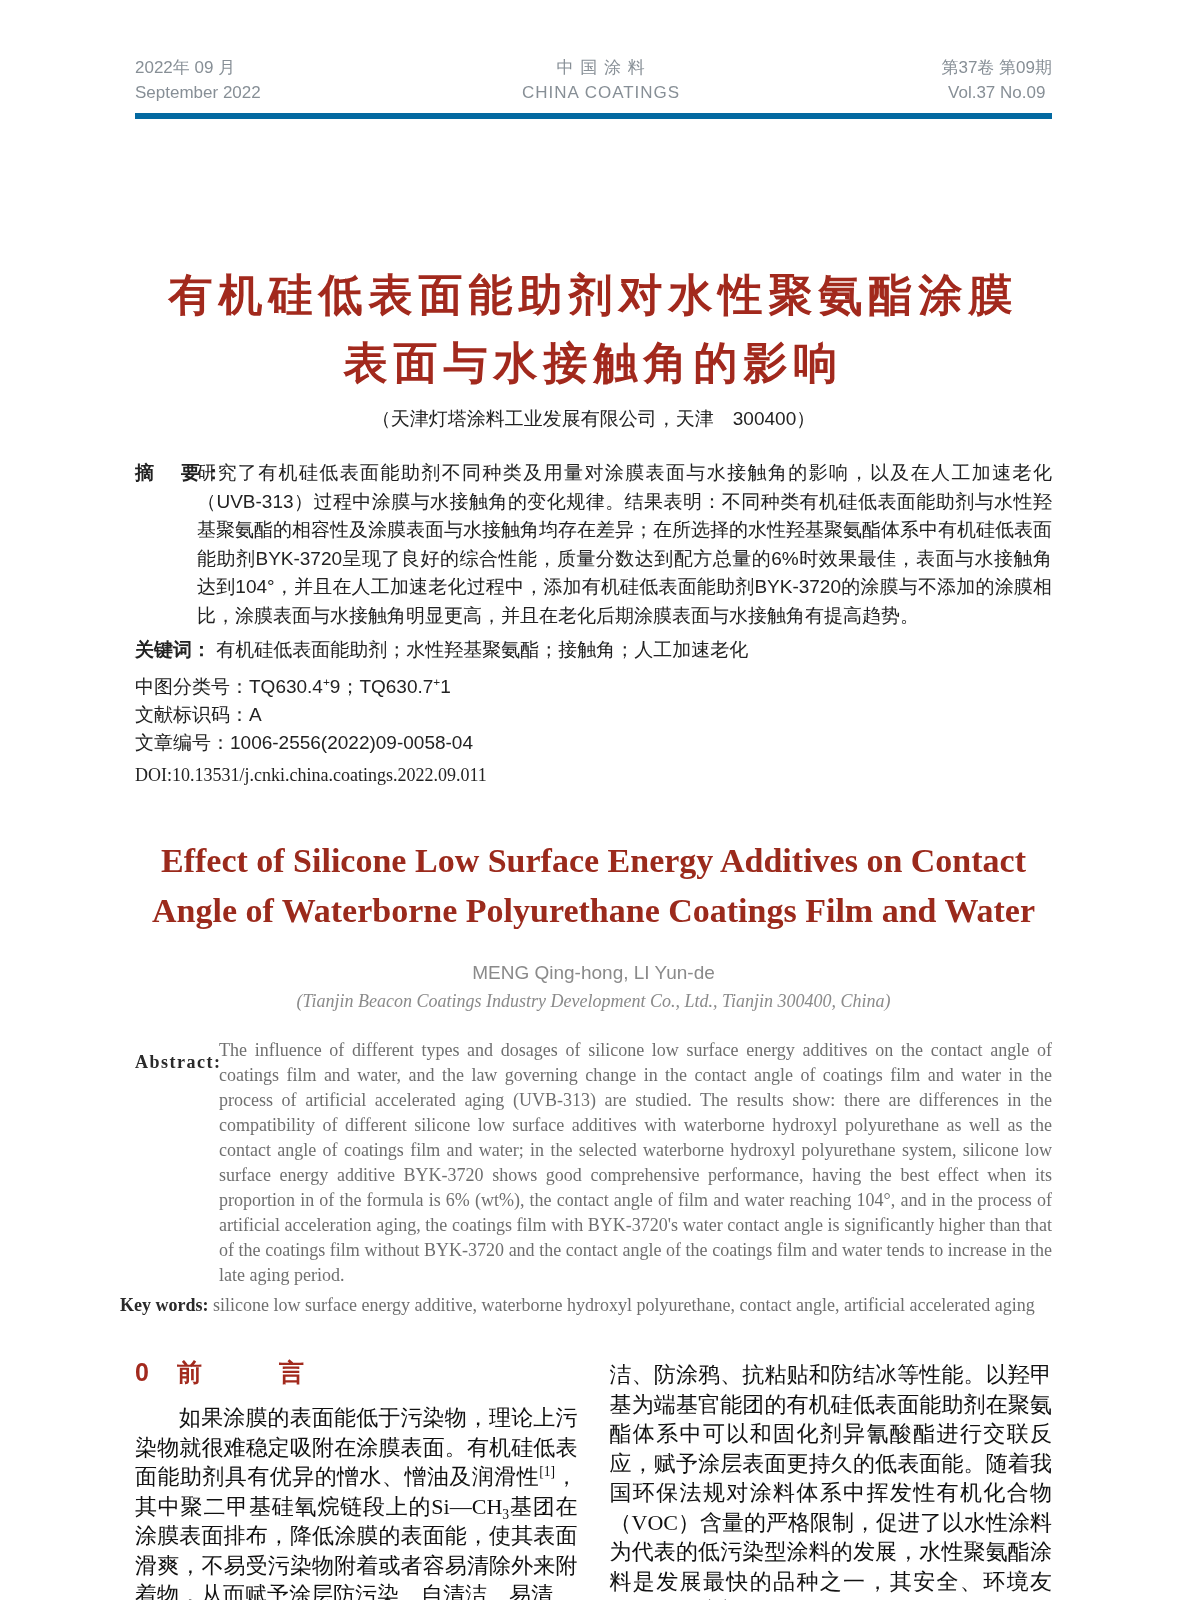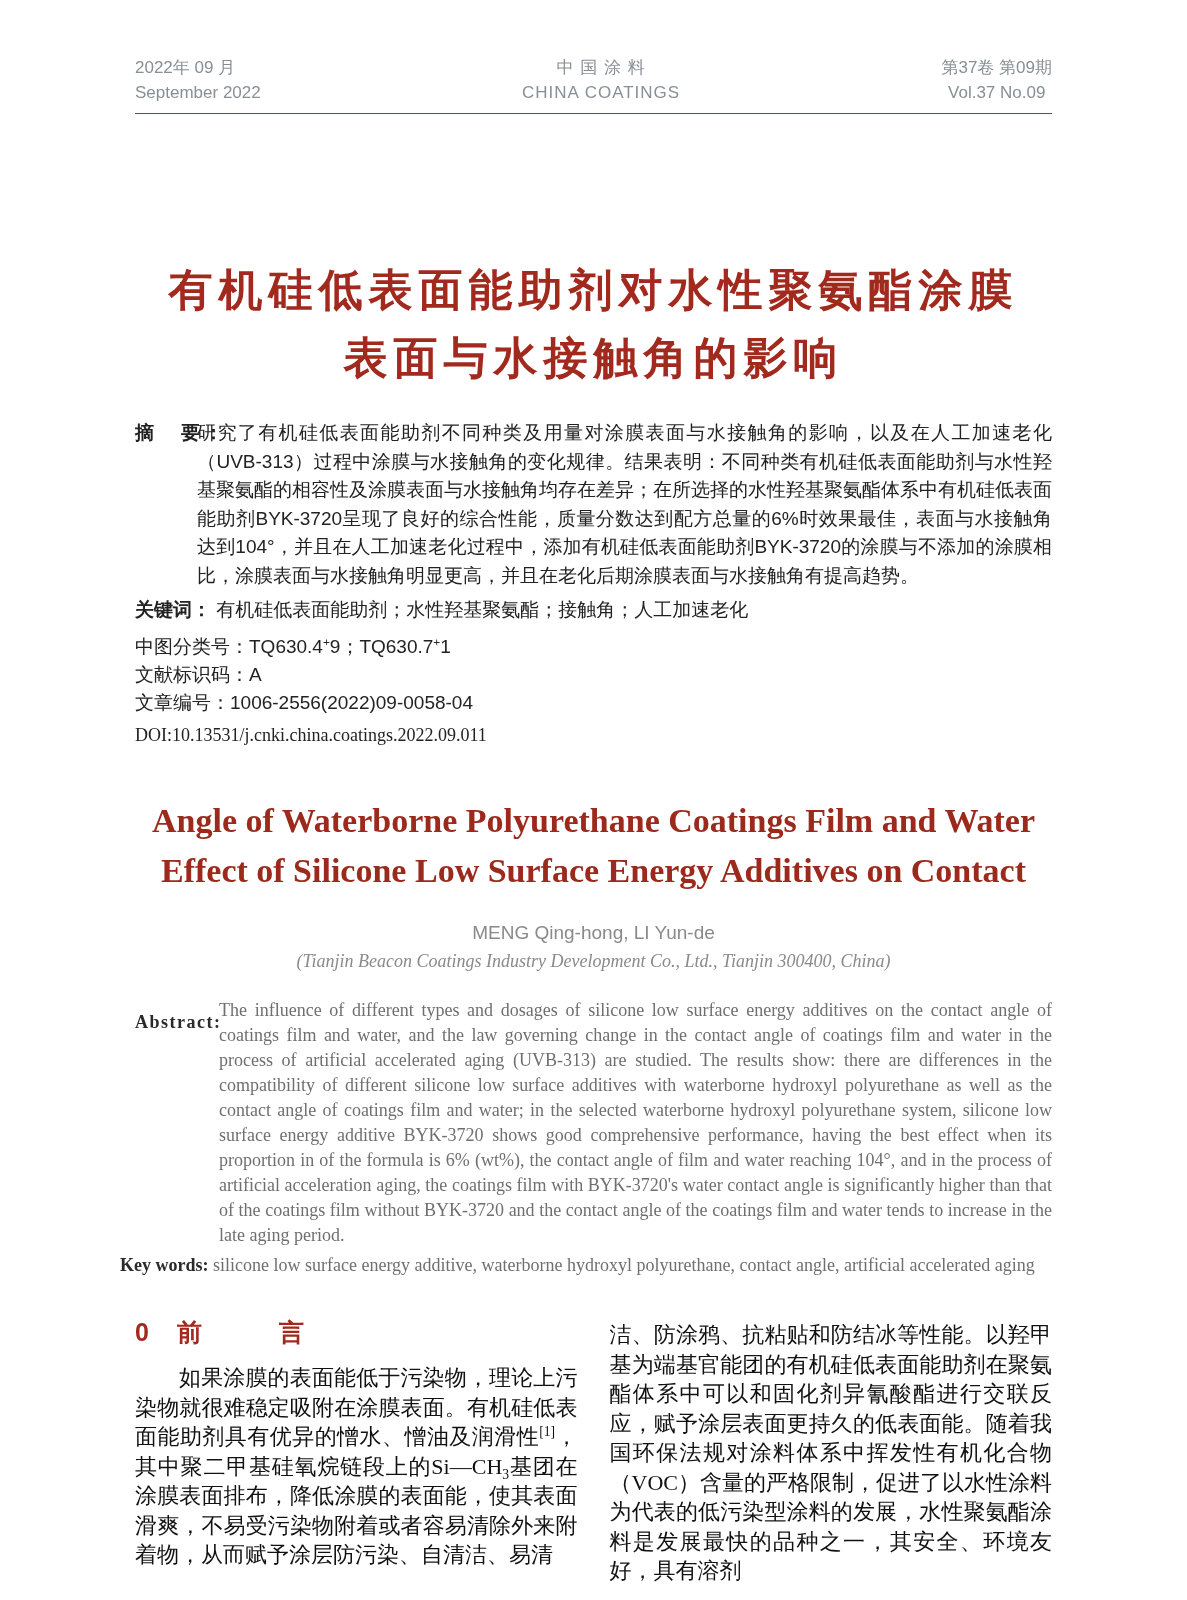--- a/index.html
+++ b/index.html
@@ -6,21 +6,21 @@
   body { background:#e8e8e8; font-family:"Liberation Sans", sans-serif; }
   .page {
     width:1187px; height:1600px; background:#ffffff; position:relative;
     margin:0 auto; overflow:hidden; color:#1c1c1c;
   }
 
   
   .journal-header {
     display:flex; justify-content:space-between; align-items:flex-end;
     margin:55px 135px 0; color:#878f96; font-size:17px; line-height:25px;
-    border-bottom:1px solid #0369a1; padding-bottom:8px;
+    border-bottom:6px solid #0369a1; padding-bottom:8px;
   }
   .jh-left { text-align:left; }
   .jh-center { text-align:center; letter-spacing:1px; }
   .jh-right { text-align:center; }
 
   
   .title-cn {
     margin-top:142px; text-align:center; color:#a2291d; font-weight:bold;
     font-size:44px; line-height:68px; letter-spacing:6px;
     font-family:"Liberation Sans", sans-serif;
@@ -109,20 +109,21 @@
       <div>第37卷 第09期</div>
       <div>Vol.37  No.09</div>
     </div>
   </div>
 
   <h1 class="title-cn">
     <div>有机硅低表面能助剂对水性聚氨酯涂膜</div>
     <div>表面与水接触角的影响</div>
   </h1>
 
+  <div class="affil-cn">（天津灯塔涂料工业发展有限公司，天津　300400）</div>
 
   <div class="abstract-cn hang">
     <span class="hang-label">摘　要：</span>
     <span>研究了有机硅低表面能助剂不同种类及用量对涂膜表面与水接触角的影响，以及在人工加速老化（UVB-313）过程中涂膜与水接触角的变化规律。结果表明：不同种类有机硅低表面能助剂与水性羟基聚氨酯的相容性及涂膜表面与水接触角均存在差异；在所选择的水性羟基聚氨酯体系中有机硅低表面能助剂BYK-3720呈现了良好的综合性能，质量分数达到配方总量的6%时效果最佳，表面与水接触角达到104°，并且在人工加速老化过程中，添加有机硅低表面能助剂BYK-3720的涂膜与不添加的涂膜相比，涂膜表面与水接触角明显更高，并且在老化后期涂膜表面与水接触角有提高趋势。</span>
   </div>
 
   <div class="keywords-cn hang">
     <span class="hang-label">关键词：</span>
     <span>有机硅低表面能助剂；水性羟基聚氨酯；接触角；人工加速老化</span>
   </div>
@@ -131,22 +132,22 @@
     <span>
       <span>中图分类号：</span><span>TQ630.4</span><sup class="small">+</sup><span>9；TQ630.7</span><sup class="small">+</sup><span>1</span>
     </span>
     <span>文献标识码：A</span>
     <span>文章编号：1006-2556(2022)09-0058-04</span>
   </div>
 
   <div class="doi-line">DOI:10.13531/j.cnki.china.coatings.2022.09.011</div>
 
   <h2 class="title-en">
+    <div>Effect of Silicone Low Surface Energy Additives on Contact</div>
     <div>Angle of Waterborne Polyurethane Coatings Film and Water</div>
-    <div>Effect of Silicone Low Surface Energy Additives on Contact</div>
   </h2>
 
   <div class="authors-en">MENG Qing-hong, LI Yun-de</div>
   <div class="affil-en">(Tianjin Beacon Coatings Industry Development Co., Ltd., Tianjin 300400, China)</div>
 
   <div class="abstract-en hang">
     <span class="hang-label">Abstract:</span>
     <span>The influence of different types and dosages of silicone low surface energy additives on the contact angle of coatings film and water, and the law governing change in the contact angle of coatings film and water in the process of artificial accelerated aging (UVB-313) are studied. The results show: there are differences in the compatibility of different silicone low surface additives with waterborne hydroxyl polyurethane as well as the contact angle of coatings film and water; in the selected waterborne hydroxyl polyurethane system, silicone low surface energy additive BYK-3720 shows good comprehensive performance, having the best effect when its proportion in of the formula is 6% (wt%), the contact angle of film and water reaching 104°, and in the process of artificial acceleration aging, the coatings film with BYK-3720's water contact angle is significantly higher than that of the coatings film without BYK-3720 and the contact angle of the coatings film and water tends to increase in the late aging period.</span>
   </div>
 

